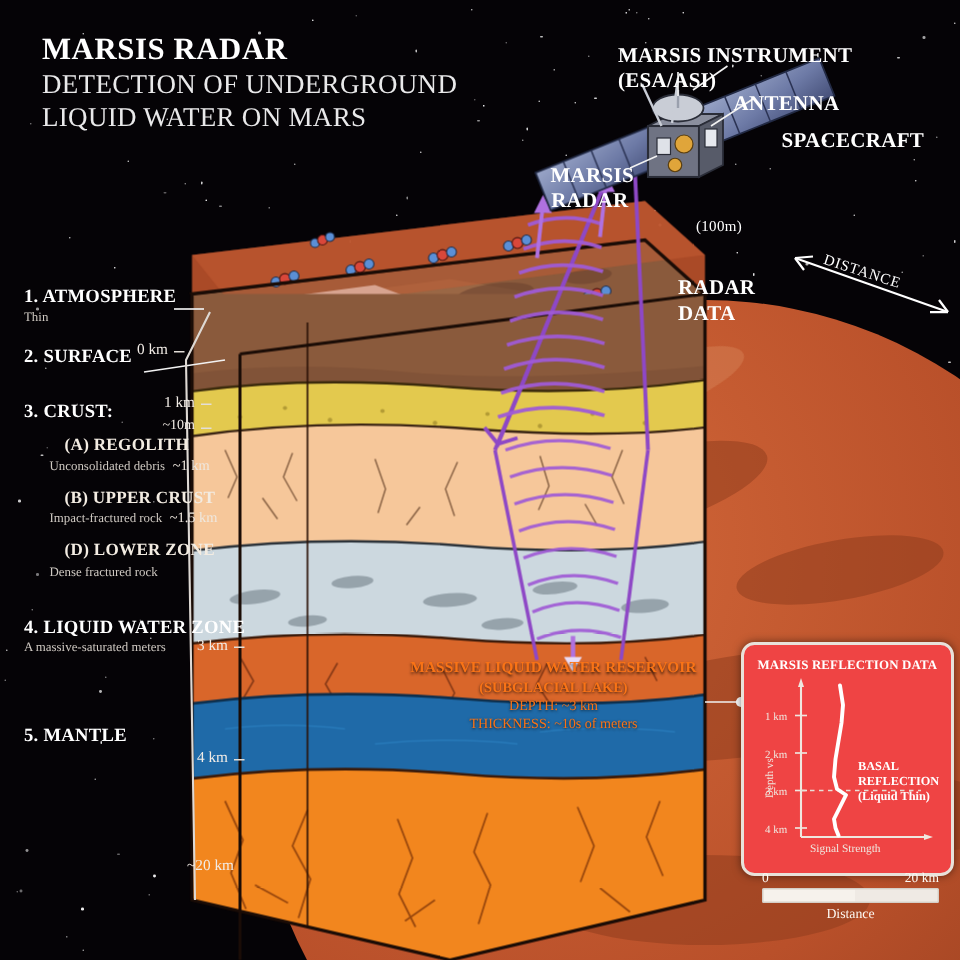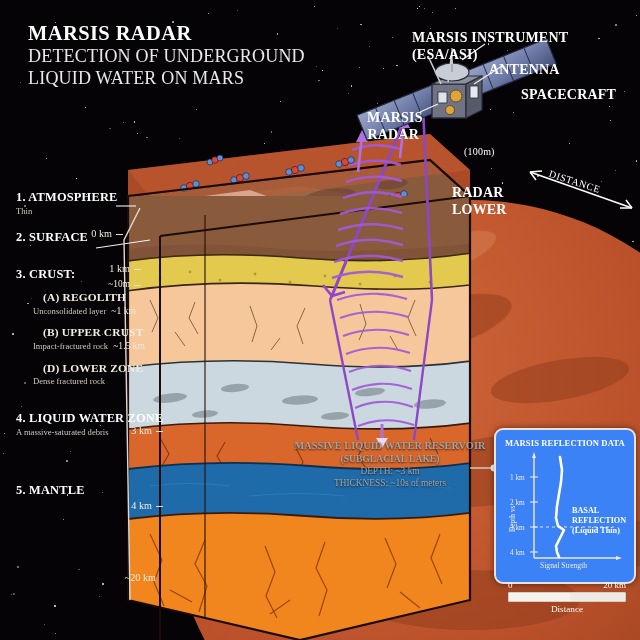--- a/index.html
+++ b/index.html
@@ -30,29 +30,29 @@
   
   .dep{position:absolute;font-size:10.2px;color:#f2ece6;white-space:nowrap;text-align:right;z-index:41;}
   .dep.small{font-size:9.4px;}
   .tick{position:absolute;z-index:41;}
   .tick b{display:block;width:7px;height:1px;background:#e3ded8;}
 
   
   .scl{position:absolute;color:#fff;font-weight:bold;font-size:14px;letter-spacing:.2px;line-height:1.18;z-index:45;}
 
   
-  #reservoir{position:absolute;left:272px;top:440px;width:236px;text-align:center;z-index:46;
-             color:#a3a3a3;text-shadow:0 1px 2px rgba(0,0,0,.75);}
+  #reservoir{position:absolute;left:251px;top:440px;width:236px;text-align:center;z-index:46;
+             color:#f97316;text-shadow:0 1px 2px rgba(0,0,0,.75);}
   #reservoir .r1{font-size:10.2px;font-weight:bold;letter-spacing:.1px;line-height:1.25;}
   #reservoir .r2{font-size:9.6px;font-weight:bold;line-height:1.3;}
   #reservoir .r3{font-size:9.4px;line-height:1.3;}
 
   
   #inset{position:absolute;left:494px;top:428px;width:138px;height:152px;
-         background:#3b82f6;border:2px solid #e8e2da;border-radius:9px;z-index:60;box-shadow:0 0 6px rgba(0,0,0,.5);}
+         background:#ef4444;border:2px solid #e8e2da;border-radius:9px;z-index:60;box-shadow:0 0 6px rgba(0,0,0,.5);}
   #inset-title{position:absolute;left:9px;top:8px;font-size:8.6px;font-weight:bold;color:#fff;letter-spacing:.1px;}
   .in-tick{position:absolute;font-size:7.3px;color:#efe7df;white-space:nowrap;}
   #in-ylab{position:absolute;font-size:7.4px;color:#efe7df;transform:rotate(-90deg);transform-origin:0 0;white-space:nowrap;}
   #in-xlab{position:absolute;font-size:7.6px;color:#efe7df;white-space:nowrap;}
   .in-basal{position:absolute;font-size:8.2px;font-weight:bold;color:#fff;line-height:1.22;}
 
   
   #scalebar{position:absolute;left:508px;top:592px;width:118px;z-index:60;}
   #sb-rail{position:relative;height:8px;background:#efeae4;border:1px solid #d5cec6;border-radius:1px;overflow:hidden;}
   #sb-fill{position:absolute;left:0;top:0;bottom:0;width:53%;background:#f6f2ec;}
@@ -478,21 +478,21 @@
         <span>CRUST:</span>
       </div>
     </div>
 
     <div class="lg-item lg-ind" style="margin-bottom:10px;">
       <div class="lg-h sm">
         <span>(A)</span>
         <span>REGOLITH</span>
       </div>
       <div class="lg-row">
-        <div class="lg-s">Unconsolidated layer</div>
+        <div class="lg-s">Unconsolidated debris</div>
         <div class="lg-val">~1 km</div>
       </div>
     </div>
 
     <div class="lg-item lg-ind" style="margin-bottom:10px;">
       <div class="lg-h sm">
         <span>(B)</span>
         <span>UPPER CRUST</span>
       </div>
       <div class="lg-row">
@@ -508,21 +508,21 @@
         <span>LOWER ZONE</span>
       </div>
       <div class="lg-s">Dense fractured rock</div>
     </div>
 
     <div class="lg-item" style="margin-bottom:46px;">
       <div class="lg-h">
         <span>4.</span>
         <span>LIQUID WATER ZONE</span>
       </div>
-      <div class="lg-s">A massive-saturated debris</div>
+      <div class="lg-s">A massive-saturated meters</div>
     </div>
 
     <div class="lg-item">
       <div class="lg-h">
         <span>5.</span>
         <span>MANTLE</span>
       </div>
     </div>
   </div>
 
@@ -563,21 +563,21 @@
   </div>
   <div class="scl" style="left:489px;top:62px;">ANTENNA</div>
   <div class="scl" style="left:521px;top:87px;">SPACECRAFT</div>
   <div class="scl" style="left:367px;top:110px;text-align:right;width:52px;">
     <div>MARSIS</div>
     <div>RADAR</div>
   </div>
   <div class="scl" style="left:464px;top:146px;font-weight:normal;font-size:10px;">(100m)</div>
   <div class="scl" style="left:452px;top:185px;">
     <div>RADAR</div>
-    <div>LOWER</div>
+    <div>DATA</div>
   </div>
   <div id="dist-label">DISTANCE</div>
 
   <div id="reservoir">
     <div class="r1">MASSIVE LIQUID WATER RESERVOIR</div>
     <div class="r2">(SUBGLACIAL LAKE)</div>
     <div class="r3">DEPTH: ~3 km</div>
     <div class="r3">THICKNESS: ~10s of meters</div>
   </div>
   <svg class="abs" width="640" height="640" style="z-index:47;">

